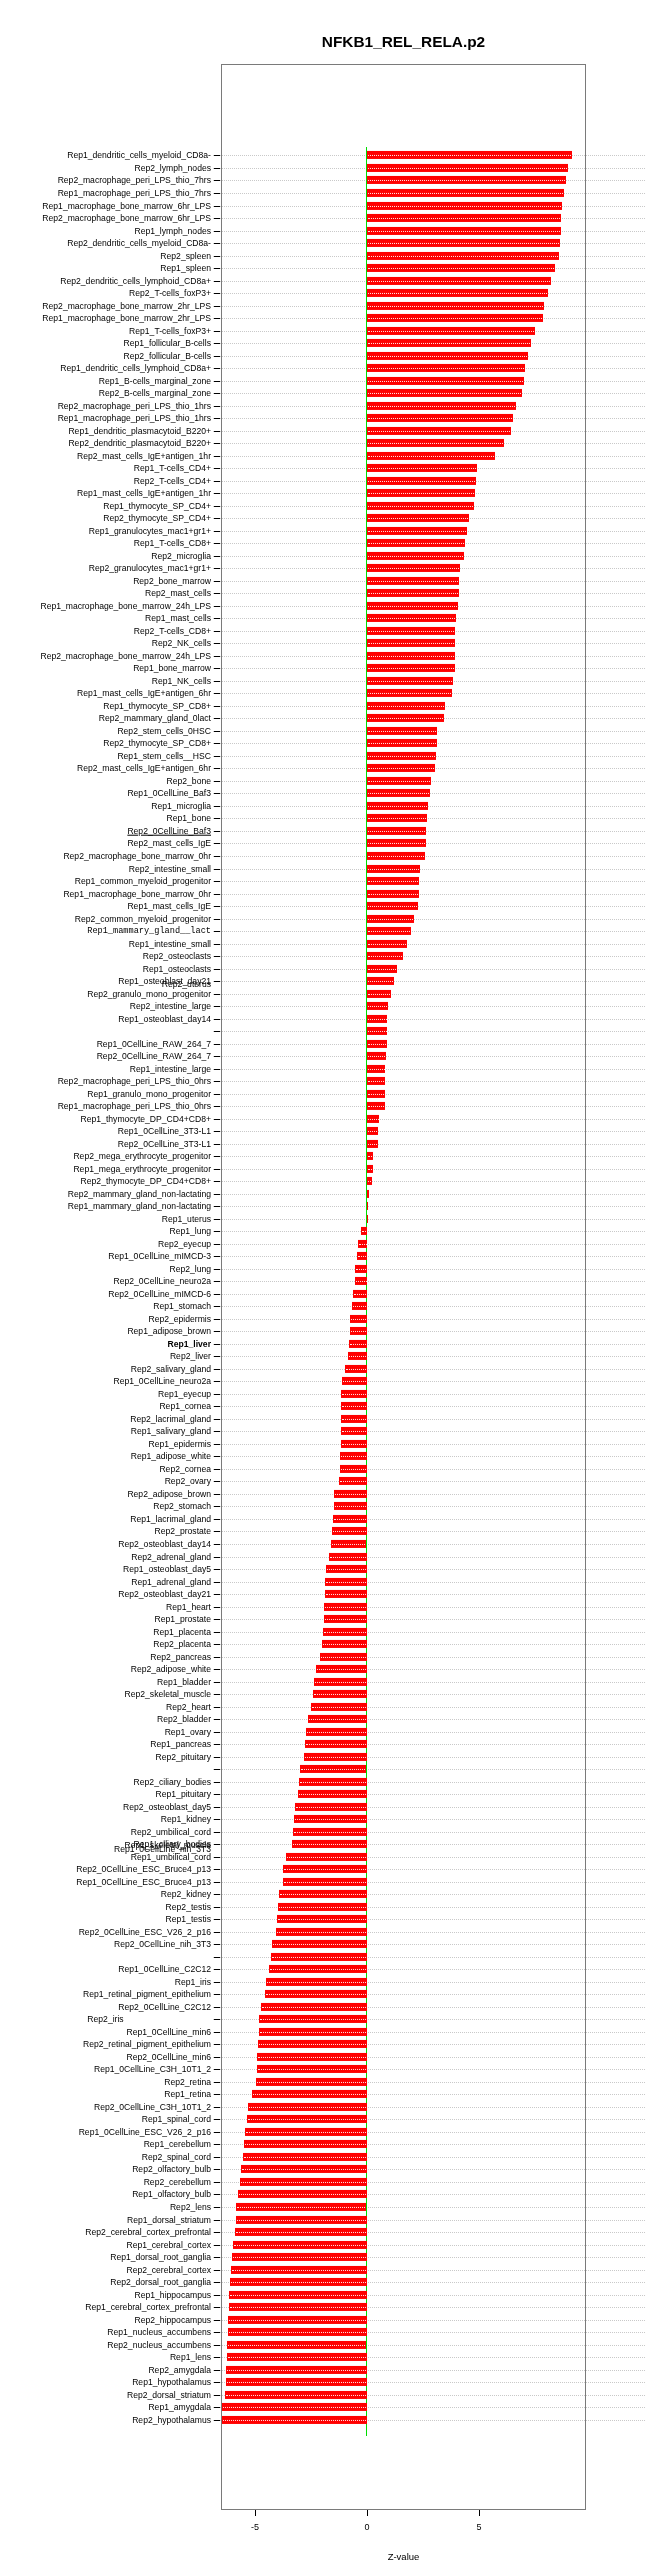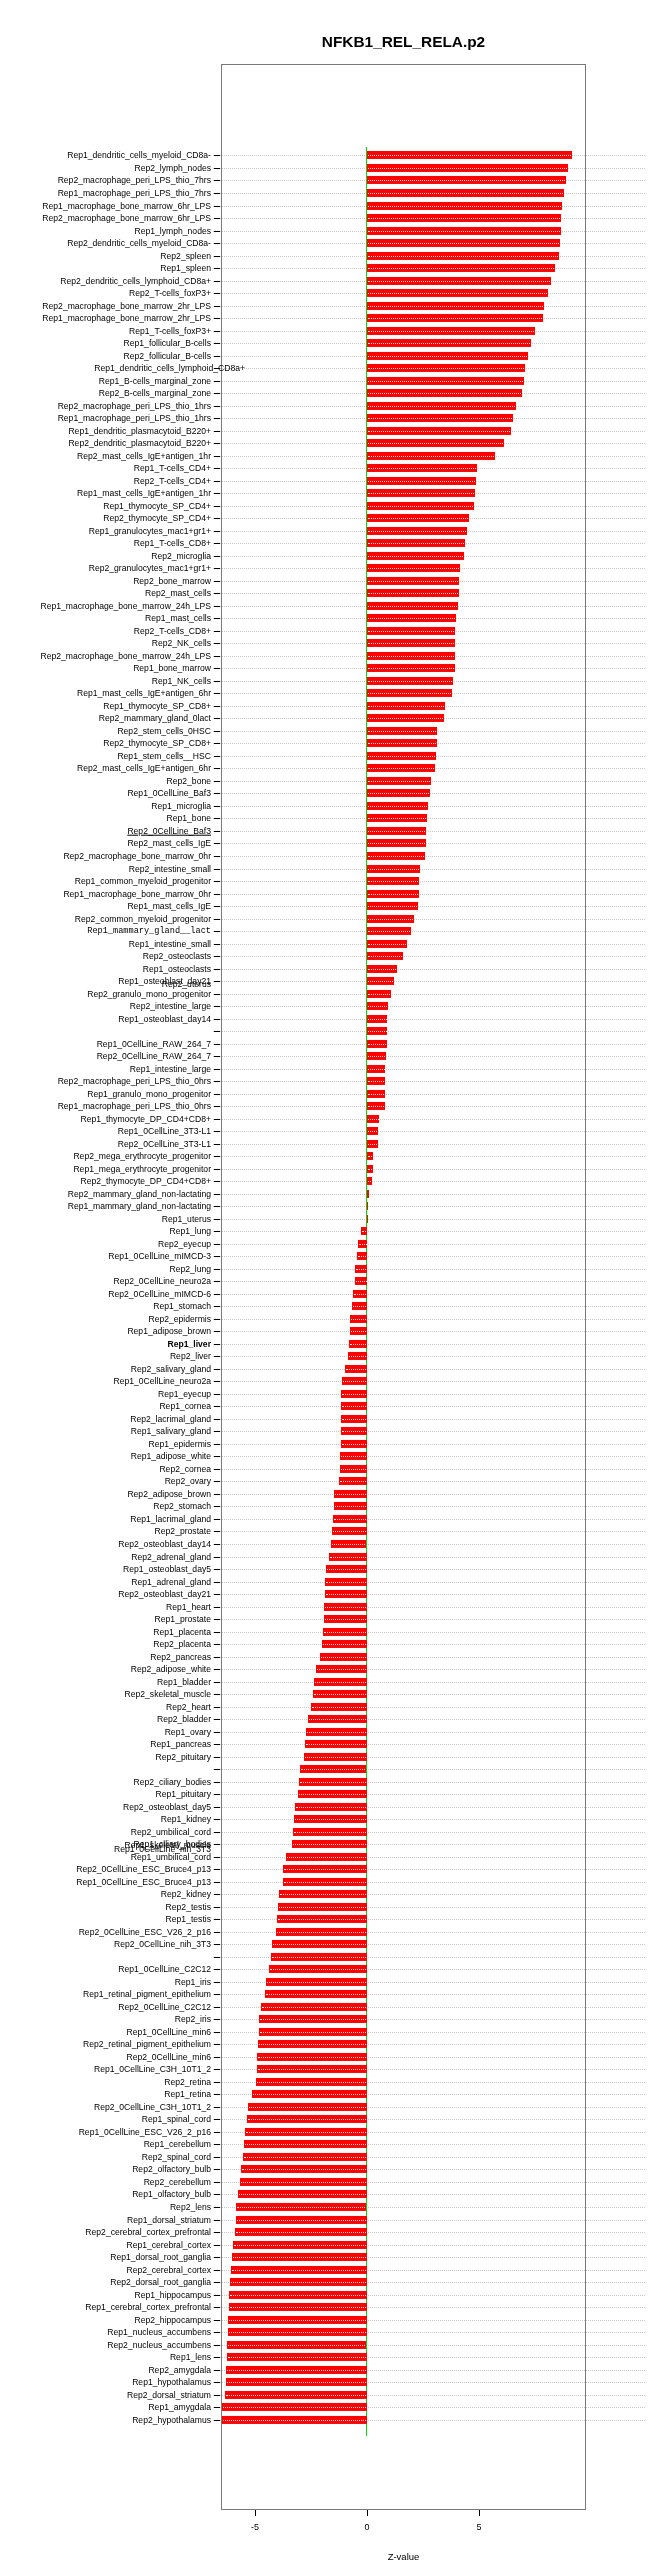--- a/index.html
+++ b/index.html
@@ -117,21 +117,21 @@
       <div class="gridline" style="left: 213px; width: 432px; top: 343px;"></div>
       <div class="y-tick" style="left: 214px; top: 343px;"></div>
       <div class="category-label" style="top: 343px;">Rep1_follicular_B-cells</div>
       <div class="bar" style="top: 343px; width: 164px; left: 367px; background: rgb(255, 0, 0);"></div>
       <div class="gridline" style="left: 213px; width: 432px; top: 356px;"></div>
       <div class="y-tick" style="left: 214px; top: 356px;"></div>
       <div class="category-label" style="top: 356px;">Rep2_follicular_B-cells</div>
       <div class="bar" style="top: 356px; width: 161px; left: 367px; background: rgb(255, 0, 0);"></div>
       <div class="gridline" style="left: 213px; width: 432px; top: 368px;"></div>
       <div class="y-tick" style="left: 214px; top: 368px;"></div>
-      <div class="category-label" style="top: 368px; padding-left: 34px;">Rep1_dendritic_cells_lymphoid_CD8a+</div>
+      <div class="category-label" style="top: 368px;">Rep1_dendritic_cells_lymphoid_CD8a+</div>
       <div class="bar" style="top: 368px; width: 158px; left: 367px; background: rgb(255, 0, 0);"></div>
       <div class="gridline" style="left: 213px; width: 432px; top: 381px;"></div>
       <div class="y-tick" style="left: 214px; top: 381px;"></div>
       <div class="category-label" style="top: 381px;">Rep1_B-cells_marginal_zone</div>
       <div class="bar" style="top: 381px; width: 157px; left: 367px; background: rgb(255, 0, 0);"></div>
       <div class="gridline" style="left: 213px; width: 432px; top: 393px;"></div>
       <div class="y-tick" style="left: 214px; top: 393px;"></div>
       <div class="category-label" style="top: 393px;">Rep2_B-cells_marginal_zone</div>
       <div class="bar" style="top: 393px; width: 155px; left: 367px; background: rgb(255, 0, 0);"></div>
       <div class="gridline" style="left: 213px; width: 432px; top: 406px;"></div>
@@ -645,21 +645,21 @@
       <div class="gridline" style="left: 213px; width: 432px; top: 1994px;"></div>
       <div class="y-tick" style="left: 214px; top: 1994px;"></div>
       <div class="category-label" style="top: 1994px;">Rep1_retinal_pigment_epithelium</div>
       <div class="bar" style="top: 1994px; width: 102px; left: 265px; background: rgb(255, 0, 0);"></div>
       <div class="gridline" style="left: 213px; width: 432px; top: 2007px;"></div>
       <div class="y-tick" style="left: 214px; top: 2007px;"></div>
       <div class="category-label" style="top: 2007px;">Rep2_0CellLine_C2C12</div>
       <div class="bar" style="top: 2007px; width: 106px; left: 261px; background: rgb(255, 0, 0);"></div>
       <div class="gridline" style="left: 213px; width: 432px; top: 2019px;"></div>
       <div class="y-tick" style="left: 214px; top: 2019px;"></div>
-      <div class="category-label" style="top: 2019px;">Rep2_iris</div>
+      <div class="category-label" style="top: 2019px; text-align: center;">Rep2_iris</div>
       <div class="bar" style="top: 2019px; width: 108px; left: 259px; background: rgb(255, 0, 0);"></div>
       <div class="gridline" style="left: 213px; width: 432px; top: 2032px;"></div>
       <div class="y-tick" style="left: 214px; top: 2032px;"></div>
       <div class="category-label" style="top: 2032px;">Rep1_0CellLine_min6</div>
       <div class="bar" style="top: 2032px; width: 108px; left: 259px; background: rgb(255, 0, 0);"></div>
       <div class="gridline" style="left: 213px; width: 432px; top: 2044px;"></div>
       <div class="y-tick" style="left: 214px; top: 2044px;"></div>
       <div class="category-label" style="top: 2044px;">Rep2_retinal_pigment_epithelium</div>
       <div class="bar" style="top: 2044px; width: 109px; left: 258px; background: rgb(255, 0, 0);"></div>
       <div class="gridline" style="left: 213px; width: 432px; top: 2057px;"></div>

